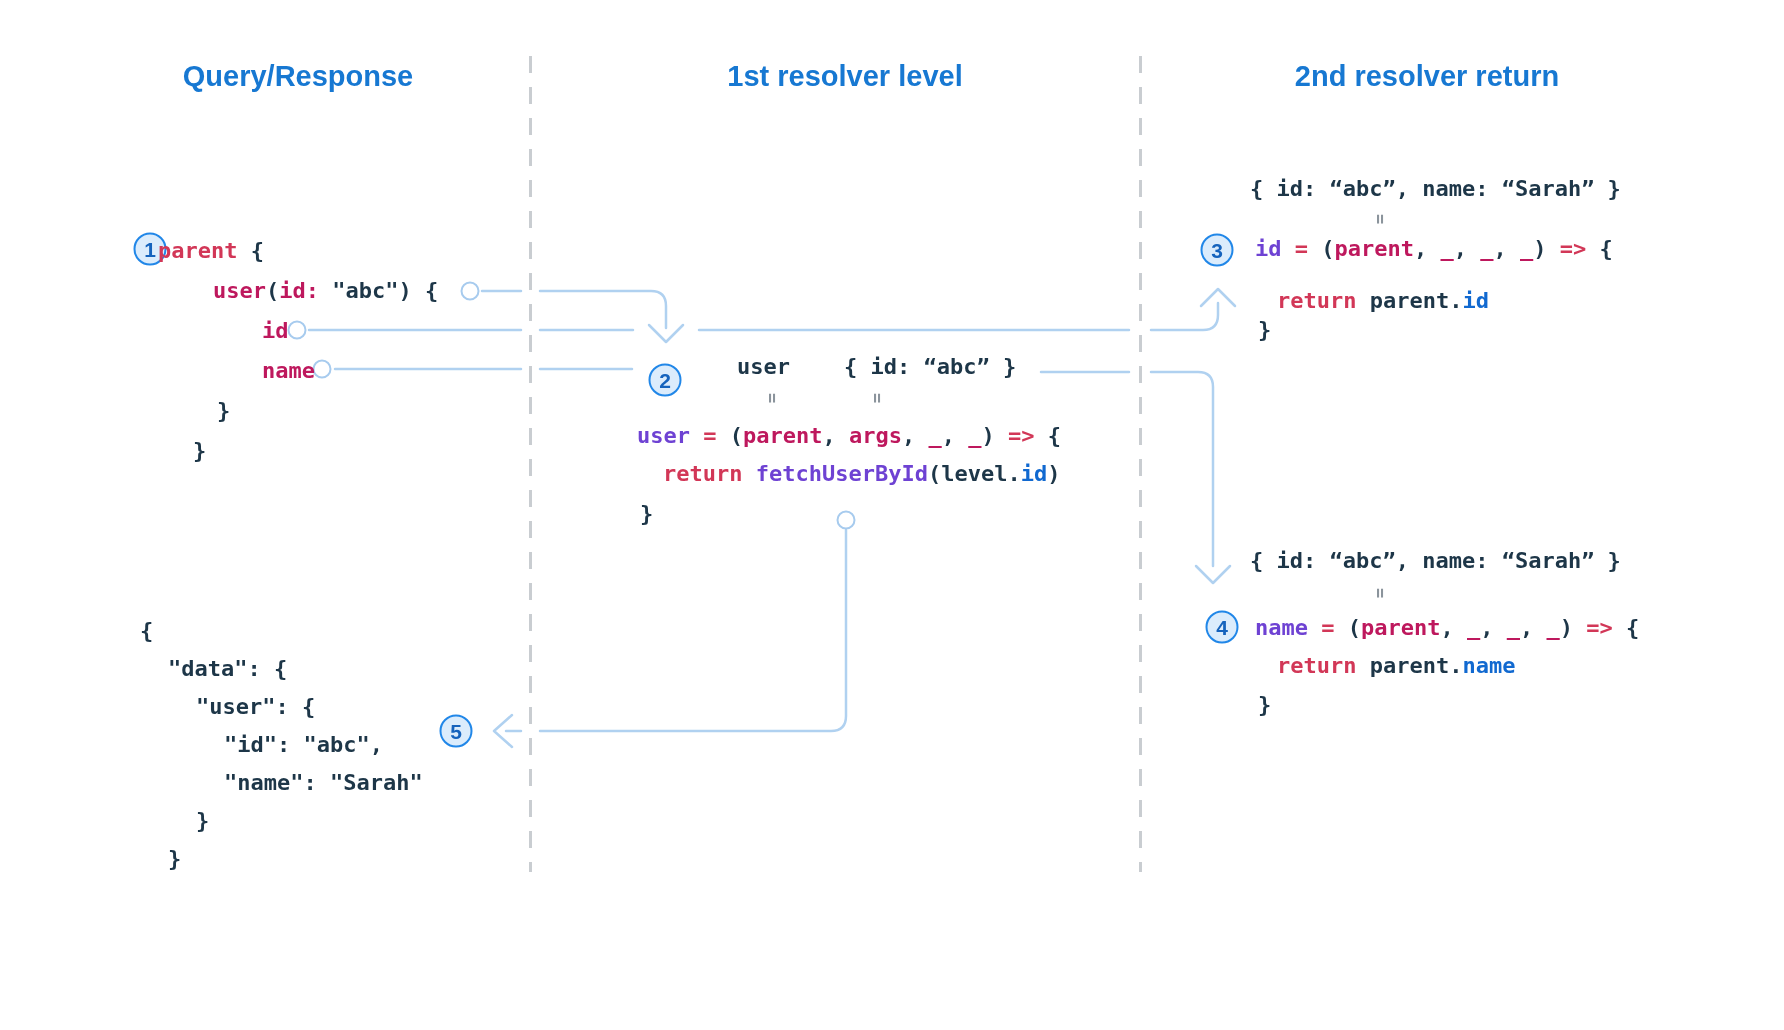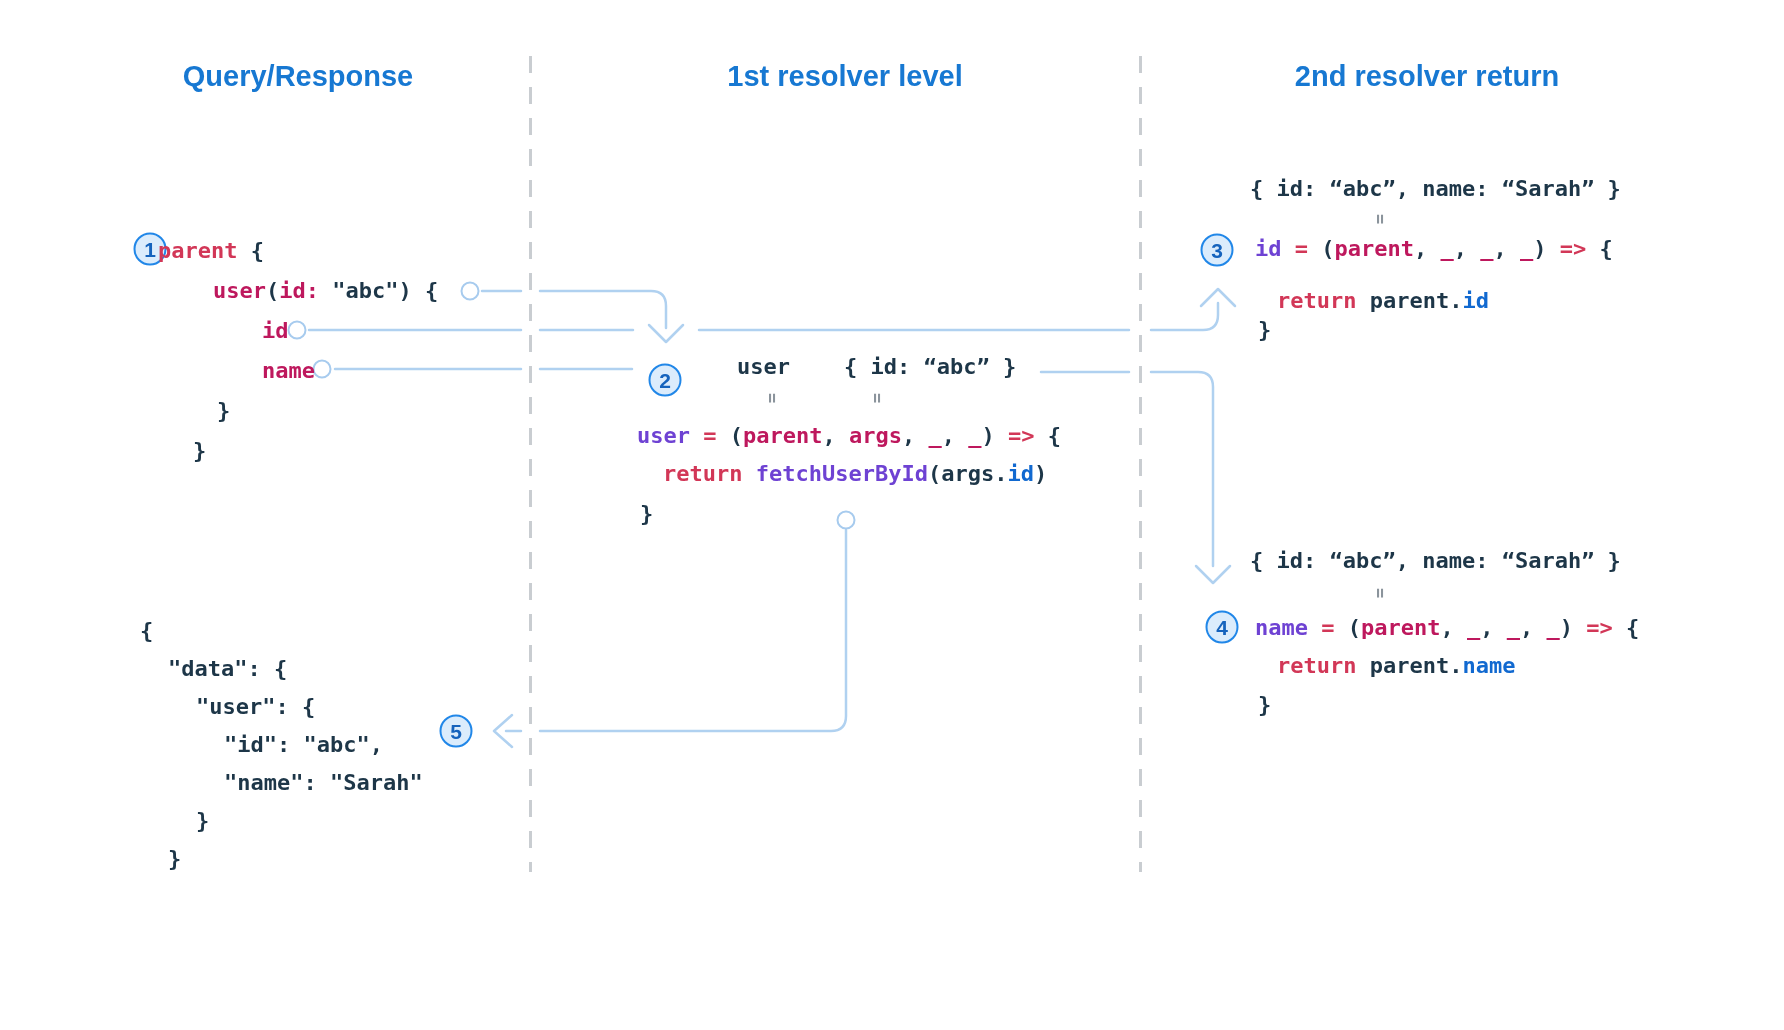--- a/index.html
+++ b/index.html
@@ -81,21 +81,21 @@
     <div class="cl" style="left:168px;top:858px"><span class="ink">}</span></div>
     <div class="cl" style="left:140px;top:896px"><span class="ink">}</span></div>
   </div>
 
   <div>
     <div class="cl" style="left:737px;top:366px"><span class="ink">user</span></div>
     <div class="cl" style="left:844px;top:366px"><span class="ink">{ id: “abc” }</span></div>
     <span class="eq" style="left:772px;top:398px">=</span>
     <span class="eq" style="left:877px;top:398px">=</span>
     <div class="cl" style="left:637px;top:435px"><span class="pur">user</span><span class="ink"> </span><span class="red">=</span><span class="ink"> (</span><span class="org">parent</span><span class="ink">, </span><span class="org">args</span><span class="ink">, </span><span class="org">_</span><span class="ink">, </span><span class="org">_</span><span class="ink">) </span><span class="red">=&gt;</span><span class="ink"> {</span></div>
-    <div class="cl" style="left:663px;top:473px"><span class="red">return</span><span class="ink"> </span><span class="pur">fetchUserById</span><span class="ink">(args.</span><span class="blu">id</span><span class="ink">)</span></div>
+    <div class="cl" style="left:663px;top:473px"><span class="red">return</span><span class="ink"> </span><span class="pur">fetchUserById</span><span class="ink">(level.</span><span class="blu">id</span><span class="ink">)</span></div>
     <div class="cl" style="left:640px;top:513px"><span class="ink">}</span></div>
   </div>
 
   <div>
     <div class="cl" style="left:1250px;top:188px"><span class="ink">{ id: “abc”, name: “Sarah” }</span></div>
     <span class="eq" style="left:1380px;top:219px">=</span>
     <div class="cl" style="left:1255px;top:248px"><span class="pur">id</span><span class="ink"> </span><span class="red">=</span><span class="ink"> (</span><span class="org">parent</span><span class="ink">, </span><span class="org">_</span><span class="ink">, </span><span class="org">_</span><span class="ink">, </span><span class="org">_</span><span class="ink">) </span><span class="red">=&gt;</span><span class="ink"> {</span></div>
     <div class="cl" style="left:1277px;top:300px"><span class="red">return</span><span class="ink"> parent.</span><span class="blu">id</span></div>
     <div class="cl" style="left:1258px;top:329px"><span class="ink">}</span></div>
   </div>

